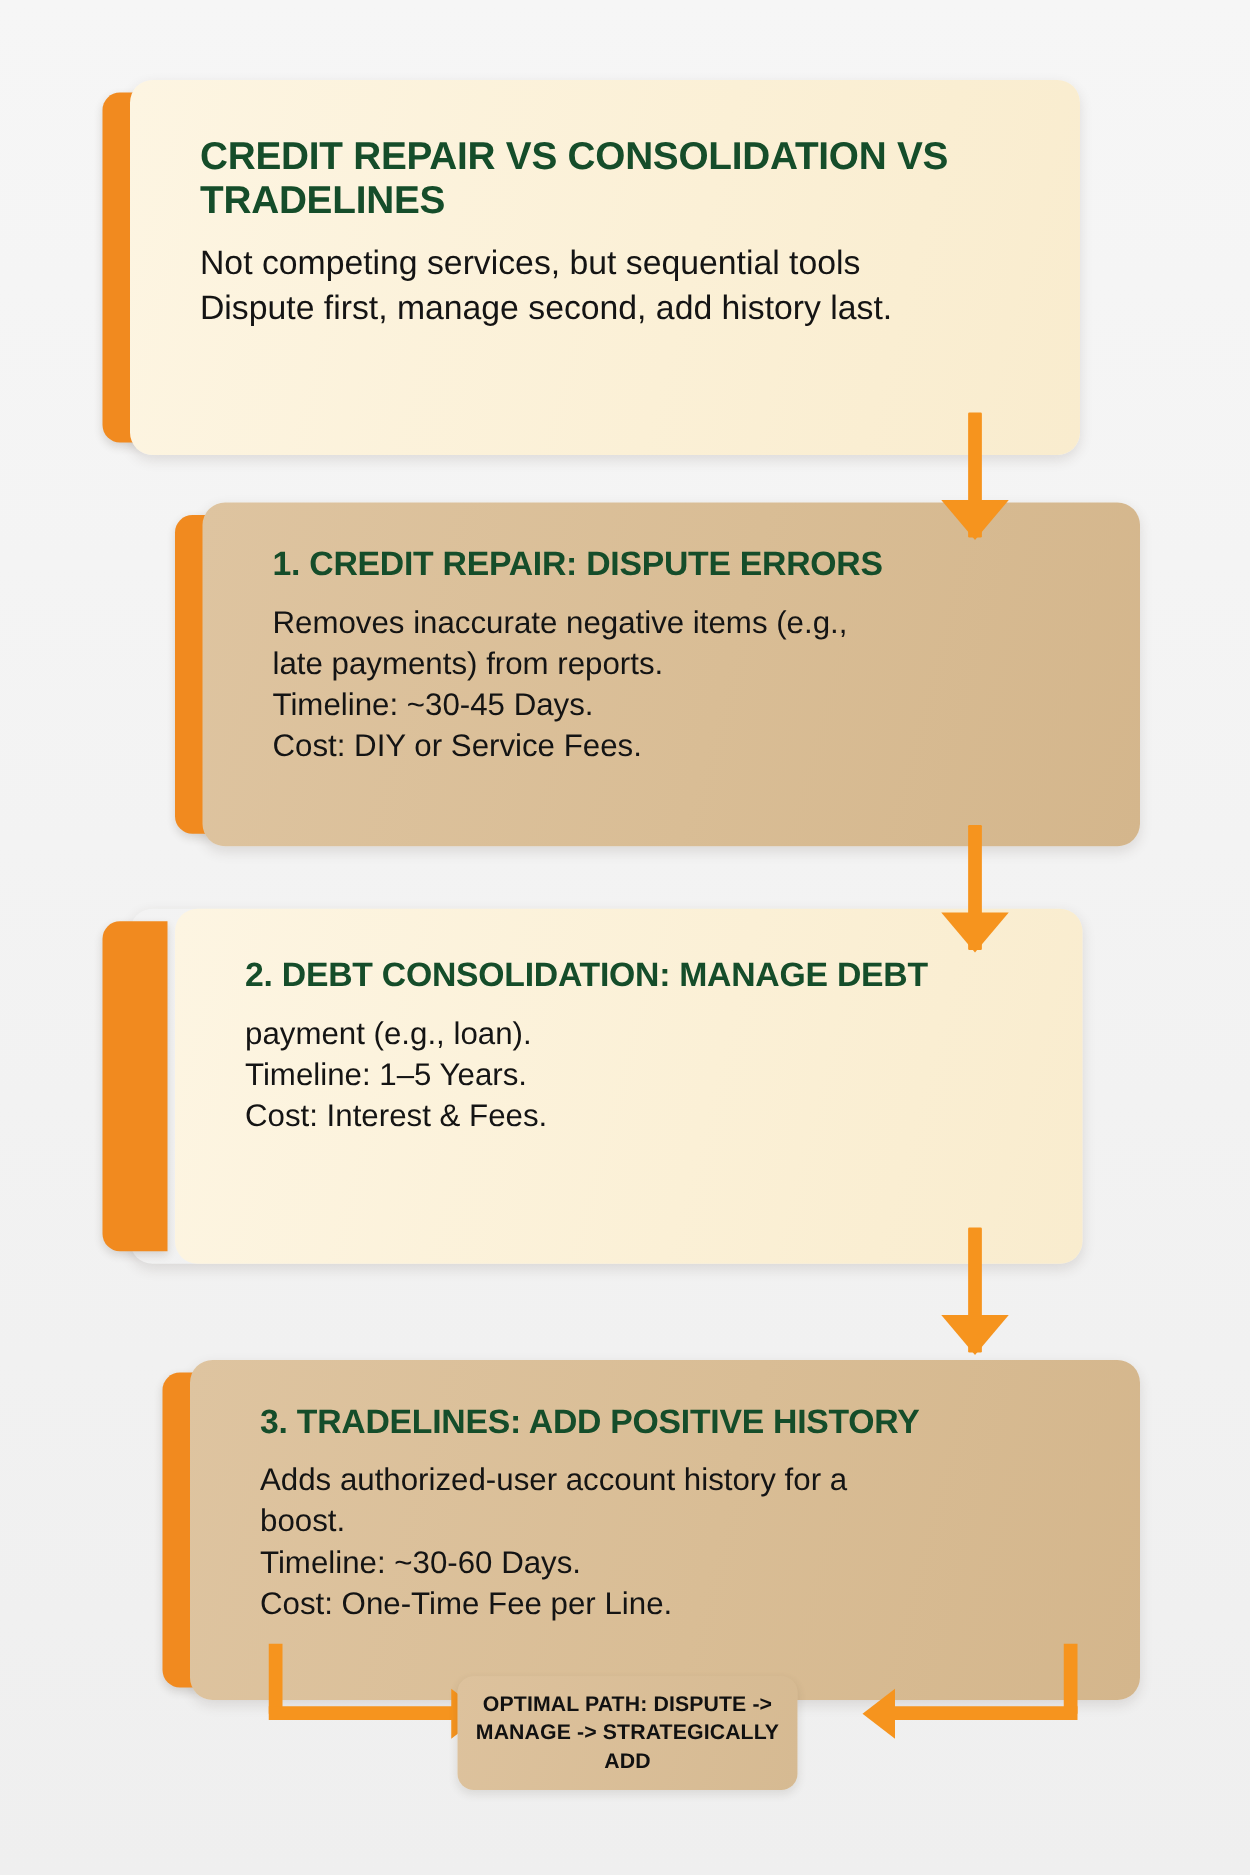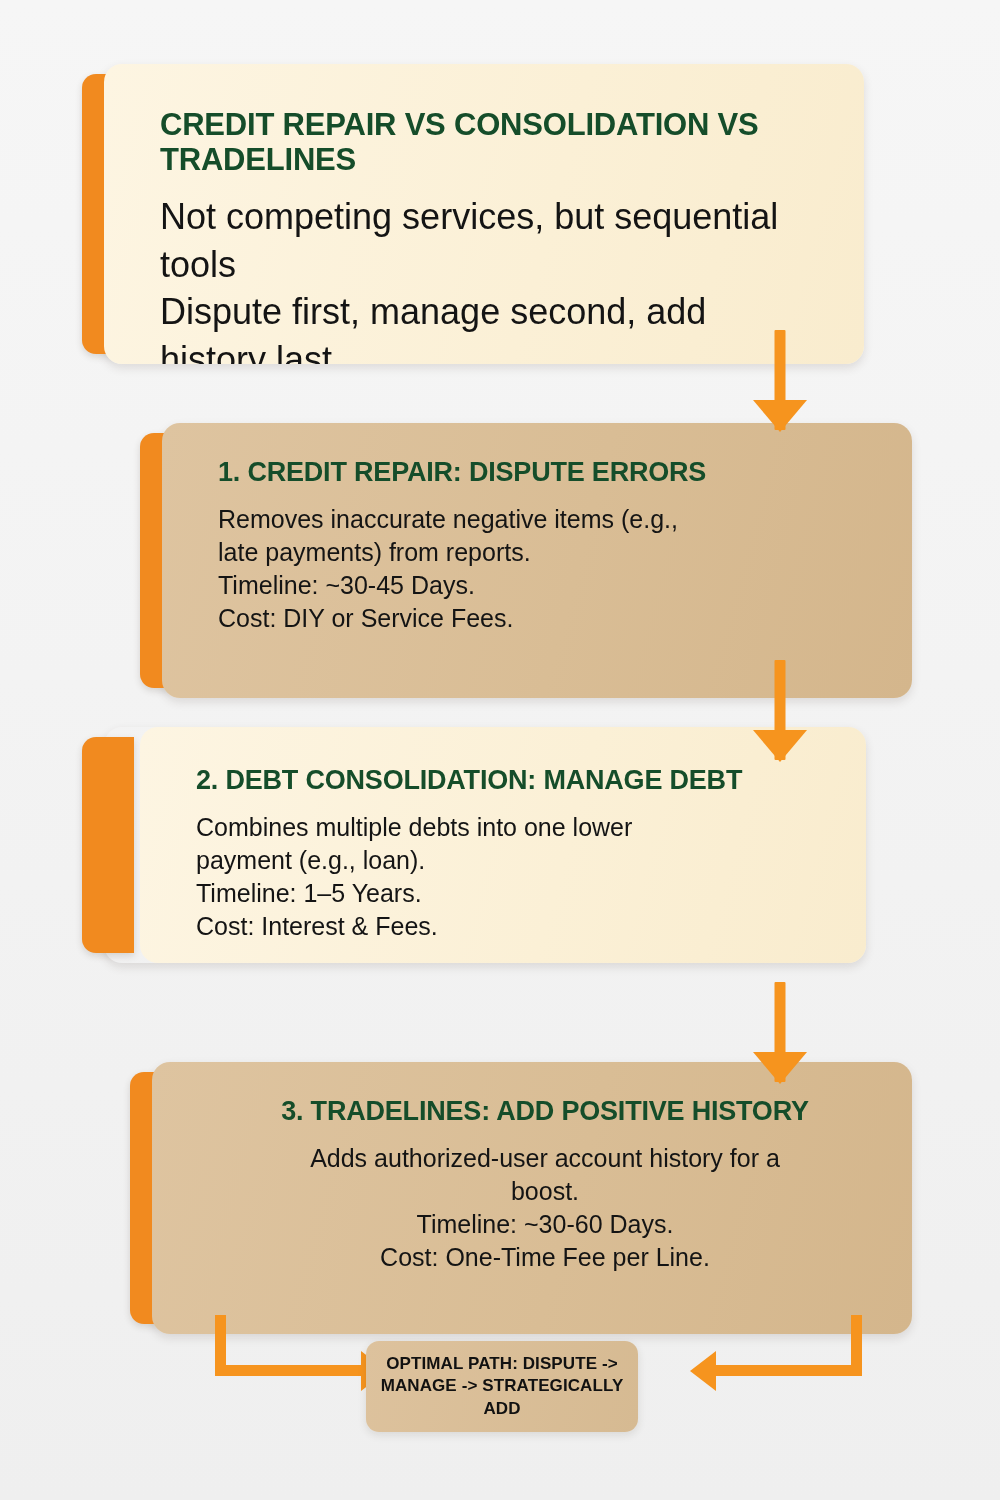--- a/index.html
+++ b/index.html
@@ -71,26 +71,26 @@
   .card-desc {
     color: #141414;
     line-height: 1.32;
   }
   .card-desc .line { display: block; }
 
   
   #hero { left: 104px; top: 64px; width: 760px; height: 300px; }
   #hero .body { padding: 44px 44px 30px 56px; }
   #hero .card-title { font-size: 31px; margin-bottom: 16px; }
-  #hero .card-desc  { font-size: 36px; }
-
-  
-  #step1 { left: 162px; top: 402px; width: 750px; height: 275px; margin-top: 21px; }
-  #step2 { left: 104px; top: 727px; width: 762px; height: 236px; padding-left: 36px; }
-  #step3 { left: 152px; top: 1062px; width: 760px; height: 272px; text-align: center; }
+  #hero .card-desc  { font-size: 27px; }
+
+  
+  #step1 { left: 162px; top: 402px; width: 750px; height: 275px; }
+  #step2 { left: 104px; top: 727px; width: 762px; height: 284px; padding-left: 36px; }
+  #step3 { left: 152px; top: 1088px; width: 760px; height: 272px; }
 
   .step .card-title { font-size: 27px; margin-bottom: 16px; }
   .step .card-desc  { font-size: 25px; }
   #step1 .body { padding: 34px 30px 26px 56px; }
   #step2 .body { padding: 38px 30px 26px 56px; }
   #step3 .body { padding: 34px 30px 26px 56px; }
 
   
   .connector {
     position: absolute;
@@ -242,21 +242,20 @@
   <div class="connector" id="conn2">
     <div class="stem"></div>
     <div class="head"></div>
   </div>
 
   <div class="card cream step" id="step2">
     <div class="tab"></div>
     <div class="body">
       <div class="card-title">2. DEBT CONSOLIDATION: MANAGE DEBT</div>
       <div class="card-desc">
-        <span class="line">Combines multiple debts into one lower</span>
         <span class="line">payment (e.g., loan).</span>
         <span class="line">Timeline: 1–5 Years.</span>
         <span class="line">Cost: Interest &amp; Fees.</span>
       </div>
     </div>
   </div>
 
   <div class="connector" id="conn3">
     <div class="stem"></div>
     <div class="head"></div>

